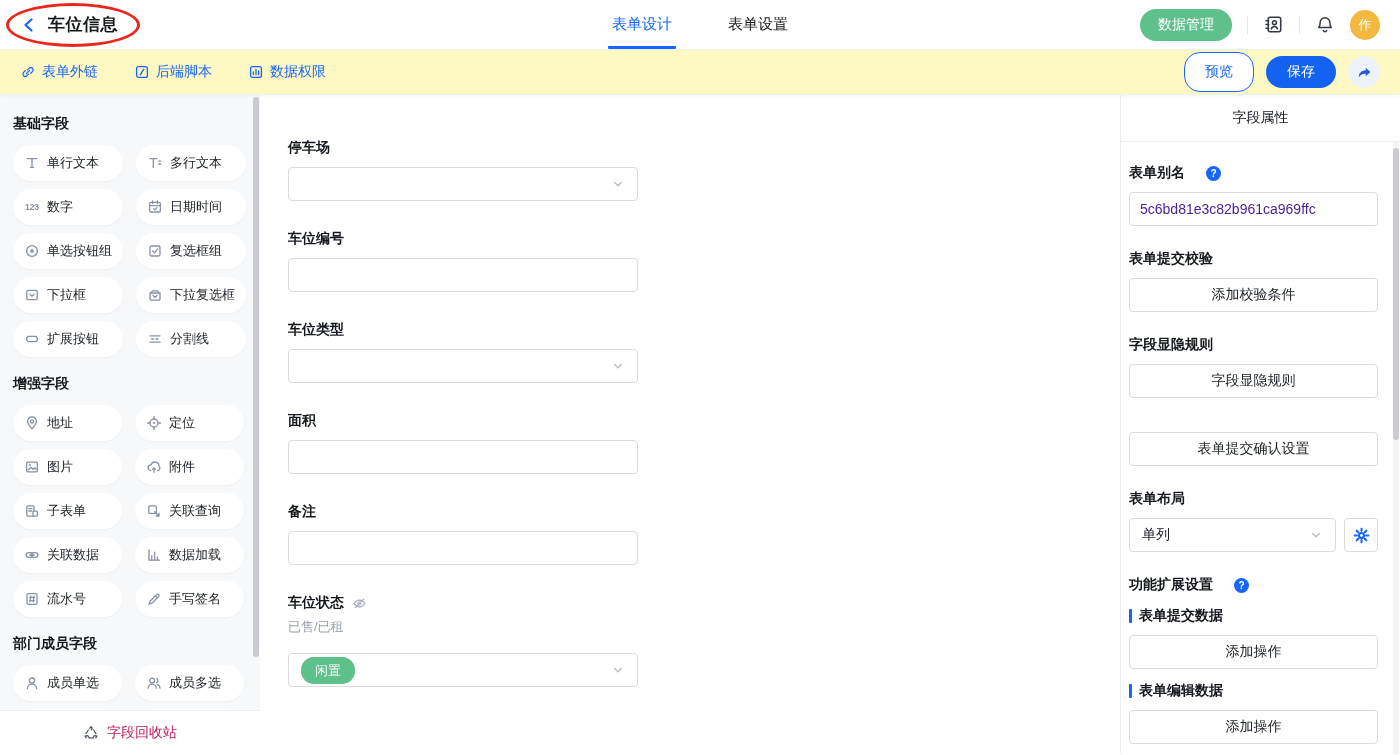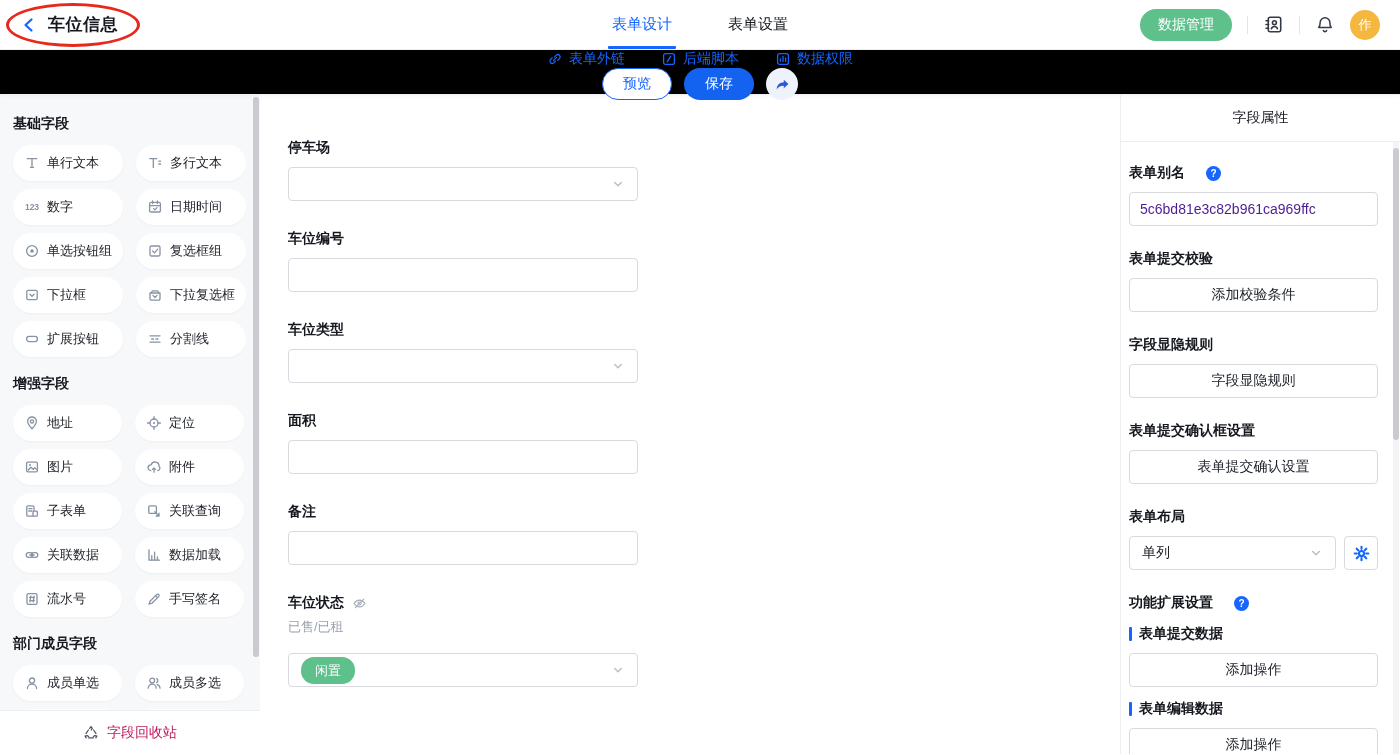--- a/index.html
+++ b/index.html
@@ -22,25 +22,25 @@
   .h-tab{display:flex;align-items:center;height:100%;font-size:15px;position:relative;cursor:pointer;color:var(--txt);}
   .h-tab.active{color:var(--accent);font-weight:500;}
   .h-tab.active::after{content:"";position:absolute;left:-4px;right:-4px;bottom:0;height:3px;background:var(--accent);border-radius:1px;}
   .header-right{display:flex;align-items:center;gap:15px;}
   .btn-green{background:var(--green);color:#fff;font-size:14px;height:32px;padding:0 18px;border:none;border-radius:16px;cursor:pointer;font-family:inherit;}
   .v-div{width:1px;height:18px;background:#e2e4e8;}
   .hdr-icon{color:#333a45;cursor:pointer;display:flex;}
   .avatar{width:30px;height:30px;border-radius:50%;background:var(--avatar);color:#fff;font-size:13px;display:flex;align-items:center;justify-content:center;cursor:pointer;}
 
   
-  .toolbar{height:45px;display:flex;align-items:center;justify-content:space-between;padding:0 20px;border-bottom:1px solid #f0f1f4;box-shadow:0 2px 4px rgba(31,35,41,.03);position:relative;z-index:2;background:#000000;flex-direction:column;}
+  .toolbar{height:45px;display:flex;align-items:center;justify-content:space-between;padding:0 20px;border-bottom:1px solid #f0f1f4;box-shadow:0 2px 4px rgba(31,35,41,.03);position:relative;z-index:2;background:#fef9c3;}
   .toolbar-left{display:flex;align-items:center;gap:36px;}
   .tool-link{display:flex;align-items:center;gap:6px;color:var(--accent);font-size:14px;cursor:pointer;}
   .toolbar-right{display:flex;align-items:center;gap:12px;}
-  .btn-outline{height:32px;padding:0 20px;border:1px solid var(--accent);color:var(--accent);background:#fff;border-radius:16px;font-size:14px;cursor:pointer;font-family:inherit;}
+  .btn-outline{height:40px;padding:0 20px;border:1px solid var(--accent);color:var(--accent);background:#fff;border-radius:16px;font-size:14px;cursor:pointer;font-family:inherit;}
   .btn-primary{height:32px;padding:0 21px;border:none;color:#fff;background:var(--btn-blue);border-radius:16px;font-size:14px;cursor:pointer;font-family:inherit;}
   .share-btn{width:32px;height:32px;border-radius:50%;background:#edf2fb;display:flex;align-items:center;justify-content:center;cursor:pointer;}
 
   
   .app-body{display:flex;height:659px;}
 
   
   .sidebar{width:260px;background:var(--sidebar-bg);position:relative;padding:20px 16px 0 13px;overflow:hidden;flex:none;}
   .section-title{font-size:14px;font-weight:700;margin-bottom:12px;color:var(--txt);}
   .pill-grid{display:grid;grid-template-columns:1fr 1fr;column-gap:13px;row-gap:8px;margin-bottom:18px;}
@@ -478,23 +478,21 @@
             <span class="help-icon">?</span>
           </div>
           <div class="p-input">5c6bd81e3c82b961ca969ffc</div>
         </div>
         <div class="panel-section"><div class="p-heading">
             <span>表单提交校验</span>
           </div><button class="p-btn">添加校验条件</button></div>
         <div class="panel-section"><div class="p-heading">
             <span>字段显隐规则</span>
           </div><button class="p-btn">字段显隐规则</button></div>
-        <div class="panel-section"><div class="p-heading">
-            <span>表单提交确认框设置</span>
-          </div><button class="p-btn">表单提交确认设置</button></div>
+        <div class="panel-section"><button class="p-btn">表单提交确认设置</button></div>
         <div class="panel-section">
           <div class="p-heading">
             <span>表单布局</span>
           </div>
           <div class="layout-row">
             <div class="control">
               <span>单列</span>
               <span class="chev">
                 <svg width="14" height="14" viewBox="0 0 16 16" fill="none" stroke="currentColor" stroke-width="1.6" stroke-linecap="round" stroke-linejoin="round">
                   <path d="M4.2 6.2 8 10l3.8-3.8"></path>

